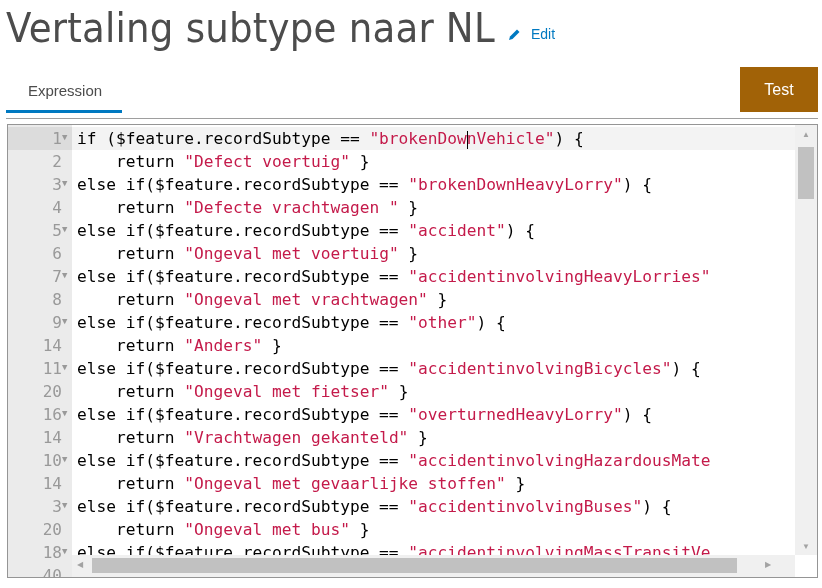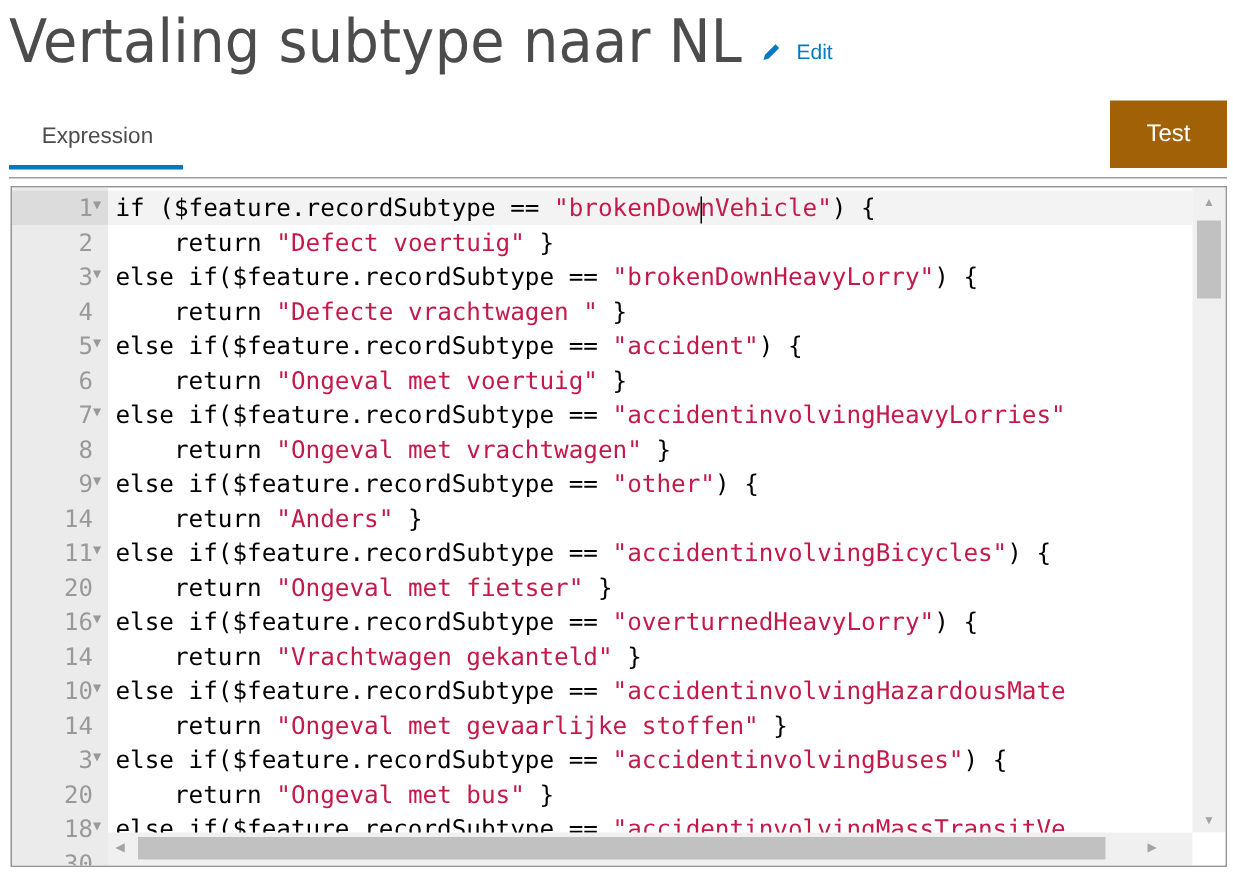--- a/index.html
+++ b/index.html
@@ -69,21 +69,21 @@
       <div class="line"><div class="gutter-cell"><span class="ln">14</span></div><span class="code"><span>    </span><span class="kw">return </span><span class="str">"Anders"</span><span class="kw"> }</span></span></div>
       <div class="line"><div class="gutter-cell"><span class="ln">11</span><span class="fold">▼</span></div><span class="code"><span></span><span class="kw">else if($feature.recordSubtype == </span><span class="str">"accidentinvolvingBicycles"</span><span class="kw">) {</span></span></div>
       <div class="line"><div class="gutter-cell"><span class="ln">20</span></div><span class="code"><span>    </span><span class="kw">return </span><span class="str">"Ongeval met fietser"</span><span class="kw"> }</span></span></div>
       <div class="line"><div class="gutter-cell"><span class="ln">16</span><span class="fold">▼</span></div><span class="code"><span></span><span class="kw">else if($feature.recordSubtype == </span><span class="str">"overturnedHeavyLorry"</span><span class="kw">) {</span></span></div>
       <div class="line"><div class="gutter-cell"><span class="ln">14</span></div><span class="code"><span>    </span><span class="kw">return </span><span class="str">"Vrachtwagen gekanteld"</span><span class="kw"> }</span></span></div>
       <div class="line"><div class="gutter-cell"><span class="ln">10</span><span class="fold">▼</span></div><span class="code"><span></span><span class="kw">else if($feature.recordSubtype == </span><span class="str">"accidentinvolvingHazardousMate</span><span class="kw"></span></span></div>
       <div class="line"><div class="gutter-cell"><span class="ln">14</span></div><span class="code"><span>    </span><span class="kw">return </span><span class="str">"Ongeval met gevaarlijke stoffen"</span><span class="kw"> }</span></span></div>
       <div class="line"><div class="gutter-cell"><span class="ln">3</span><span class="fold">▼</span></div><span class="code"><span></span><span class="kw">else if($feature.recordSubtype == </span><span class="str">"accidentinvolvingBuses"</span><span class="kw">) {</span></span></div>
       <div class="line"><div class="gutter-cell"><span class="ln">20</span></div><span class="code"><span>    </span><span class="kw">return </span><span class="str">"Ongeval met bus"</span><span class="kw"> }</span></span></div>
       <div class="line"><div class="gutter-cell"><span class="ln">18</span><span class="fold">▼</span></div><span class="code"><span></span><span class="kw">else if($feature.recordSubtype == </span><span class="str">"accidentinvolvingMassTransitVe</span><span class="kw"></span></span></div>
-      <div class="line"><div class="gutter-cell"><span class="ln">30</span></div><span class="code"><span></span><span class="kw"></span><span class="str"></span><span class="kw"></span></span></div>
+      <div class="line"><div class="gutter-cell"><span class="ln">40</span></div><span class="code"><span></span><span class="kw"></span><span class="str"></span><span class="kw"></span></span></div>
     </div>
 
   <div class="vscroll">
     <div class="arrow" style="left:3px;top:5px;">▲</div>
     <div class="vthumb"></div>
     <div class="arrow" style="left:3px;bottom:4px;">▼</div>
   </div>
   <div class="hscroll">
     <div class="arrow" style="left:2px;top:5px;width:12px;">◀</div>
     <div class="hthumb"></div>

